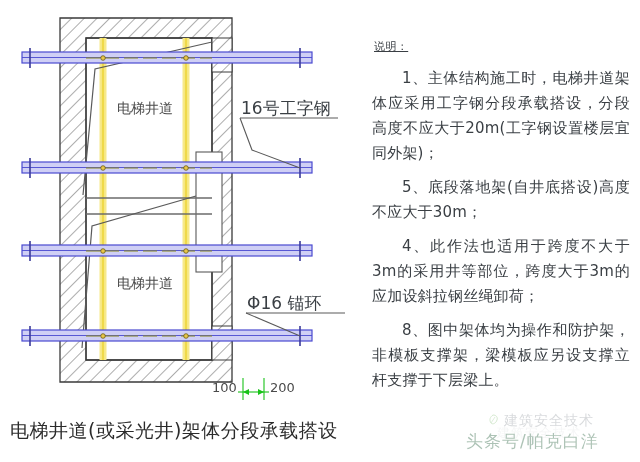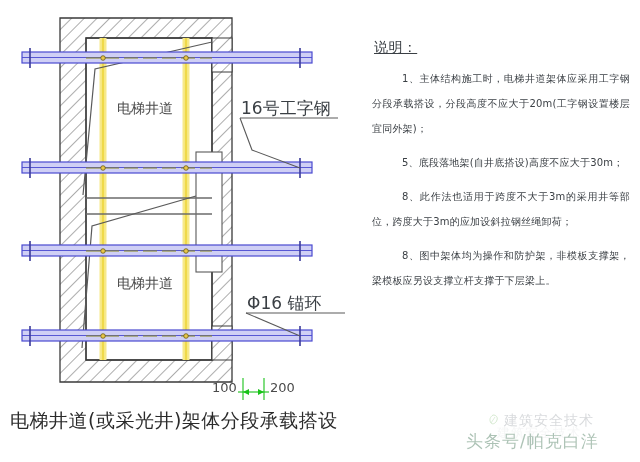--- a/index.html
+++ b/index.html
@@ -13,39 +13,39 @@
   #root{position:relative;width:640px;height:462px;}
 
   
   #drawing{
     position:absolute;left:0;top:0;width:360px;height:400px;
   }
   #drawing svg{display:block;}
 
   
   #caption{
-    position:absolute;left:10px;top:408px;
+    position:absolute;left:10px;top:418px;
     font-family:"DejaVu Sans","Liberation Sans",sans-serif;
     font-size:19px;color:#2b2b2b;letter-spacing:0.5px;
     white-space:nowrap;
   }
 
   
   #notes{
     position:absolute;left:372px;top:36px;width:258px;
     font-family:"DejaVu Sans","Liberation Sans",sans-serif;
     color:#3a3f44;
   }
   #notes .hd{
-    font-size:14px;line-height:22px;margin:0 0 8px 2px;
+    font-size:11px;line-height:22px;margin:0 0 8px 2px;
     letter-spacing:0.4px;
     text-decoration:underline;
   }
   #notes .para{
-    font-size:10px;line-height:25px;
+    font-size:15px;line-height:25px;
     text-indent:30px;
     margin:0 0 9px 0;
     letter-spacing:0.2px;
     text-align:justify;
   }
 
   
   .wm{
     position:absolute;
     font-family:"DejaVu Sans","Liberation Sans",sans-serif;
@@ -186,21 +186,21 @@
       </g>
     </svg>
   </div>
 
   <div id="caption">电梯井道(或采光井)架体分段承载搭设</div>
 
   <div id="notes">
     <div class="hd">说明：</div>
     <p class="para">1、主体结构施工时，电梯井道架体应采用工字钢分段承载搭设，分段高度不应大于20m(工字钢设置楼层宜同外架)；</p>
     <p class="para">5、底段落地架(自井底搭设)高度不应大于30m；</p>
-    <p class="para">8、此作法也适用于跨度不大于3m的采用井等部位，跨度大于3m的应加设斜拉钢丝绳卸荷；</p>
+    <p class="para">4、此作法也适用于跨度不大于3m的采用井等部位，跨度大于3m的应加设斜拉钢丝绳卸荷；</p>
     <p class="para">8、图中架体均为操作和防护架，非模板支撑架，梁模板应另设支撑立杆支撑于下层梁上。</p>
   </div>
 
   <div class="wm" id="wm-brand">
     <span class="leaf">
       <svg width="12" height="12" viewBox="0 0 12 12">
         <path d="M6,1 C3,3 2,6 4,9 C6,11 9,9 10,6 C11,3 9,1 6,1 Z" fill="none" stroke="#b2d6a8" stroke-width="1"></path>
         <line x1="4" y1="9" x2="8" y2="3" stroke="#b2d6a8" stroke-width="0.8"></line>
       </svg>
     </span><span>建筑安全技术</span>

